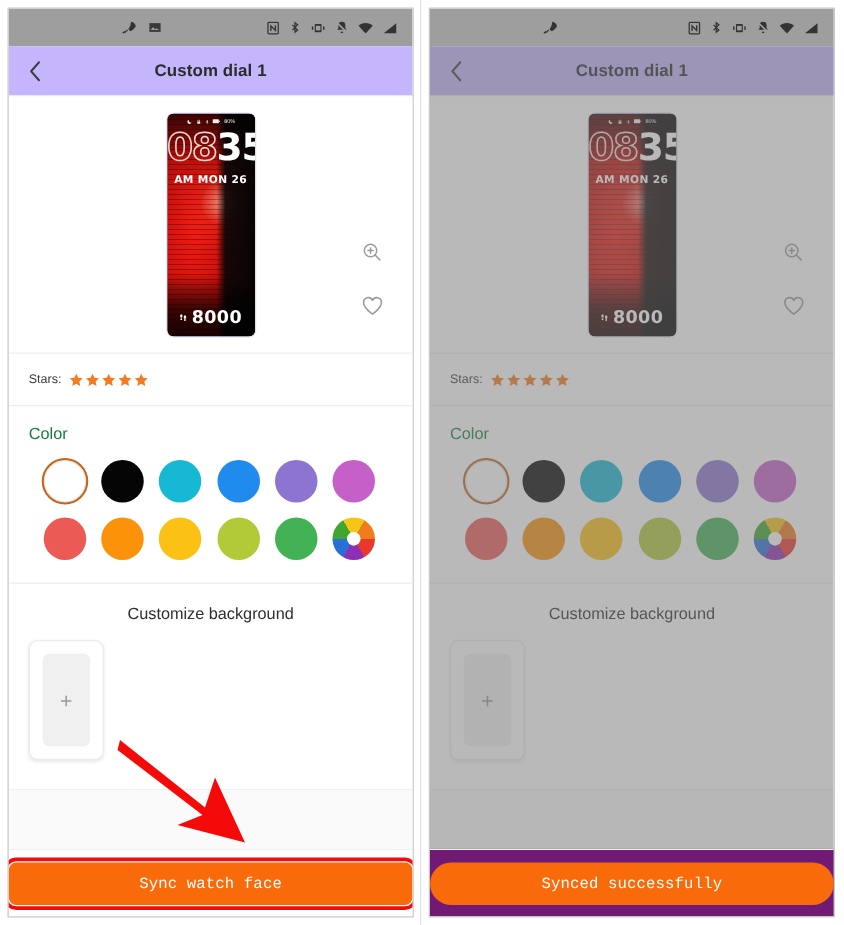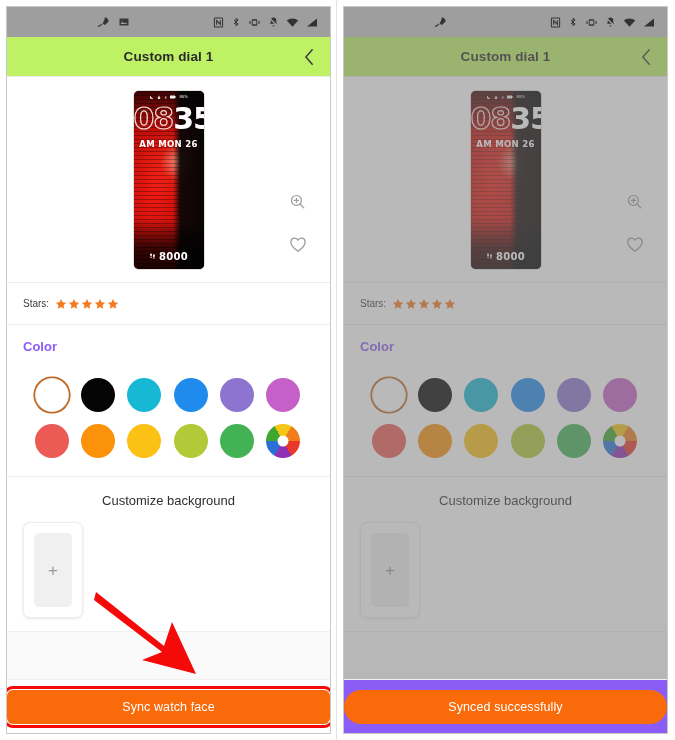--- a/index.html
+++ b/index.html
@@ -52,27 +52,26 @@
   }
   .sb-right {
     display: flex; align-items: center; gap: 7px;
     margin-left: auto;
   }
   .sb-ico { display: block; opacity: .95; }
 
   
   .appbar {
     height: 40px;
-    background: #bef264;
+    background: #c4b5fd;
     display: flex;
     align-items: center;
     position: relative;
     flex: 0 0 auto;
     border-bottom: 1px solid #eaeaea;
-    justify-content: flex-end;
   }
   .back-btn {
     width: 42px; height: 40px;
     display: flex; align-items: center; justify-content: center;
     cursor: pointer;
   }
   .appbar-title {
     position: absolute;
     left: 0; right: 0;
     text-align: center;
@@ -160,21 +159,21 @@
     font-size: 8.5px;
     color: #ffffff;
     letter-spacing: .3px;
   }
   .watch-steps {
     position: absolute; bottom: 7px; left: 0; right: 0;
     display: flex; align-items: center; justify-content: center; gap: 3px;
     color: #ffffff;
     font-family: "DejaVu Sans", sans-serif;
     font-weight: bold;
-    font-size: 10px;
+    font-size: 14px;
     letter-spacing: .3px;
   }
 
   .side-actions {
     position: absolute;
     right: 20px;
     top: 112px;
     display: flex;
     flex-direction: column;
     gap: 18px;
@@ -191,23 +190,22 @@
     display: flex; align-items: center;
     padding: 0 16px;
     border-bottom: 1px solid #ededed;
   }
   .stars-label { font-size: 10px; color: #3a3a3a; margin-right: 6px; }
   .stars { display: flex; gap: 1px; }
 
   
   .color-sec { padding: 14px 16px 10px 16px; }
   .sec-title {
-    font-size: 13px; color: #8b5cf6;
-    margin-bottom: 24px;
-    font-weight: bold;
+    font-size: 13px; color: #15803d;
+    margin-bottom: 14px;
   }
   .swatch-grid {
     display: grid;
     grid-template-columns: repeat(6, 1fr);
     row-gap: 12px;
     justify-items: center;
     padding: 0 8px 0 6px;
   }
   .swatch {
     width: 34px; height: 34px;
@@ -283,39 +281,39 @@
   }
   .sync-btn {
     width: 340px; height: 34px;
     background: #f96a0b;
     color: #ffffff;
     font-size: 12.5px;
     display: flex; align-items: center; justify-content: center;
     border-radius: 17px;
     cursor: pointer;
     border: none;
-    font-family: Liberation Sans, sans-serif;
+    font-family: Liberation Mono, monospace;
     letter-spacing: .1px;
   }
   .sync-btn.boxed {
     border-radius: 6px;
     outline: 3px solid #f50a0a;
     outline-offset: 1px;
   }
 
   
   .dim {
     position: absolute;
     left: 0; top: 30px; right: 0; bottom: 0;
     background: rgba(120,120,120,.52);
     pointer-events: none;
     z-index: 5;
   }
   .panel.right .sync-btn { z-index: 6; position: relative; }
-  .panel.right .bottom-bar { position: relative; z-index: 6; background: #8b5cf6; }
+  .panel.right .bottom-bar { position: relative; z-index: 6; background: #701a75; }
 
   
   .arrow {
     position: absolute;
     left: 92px; top: 588px;
     width: 120px; height: 90px;
     z-index: 30;
     pointer-events: none;
   }
 </style>

